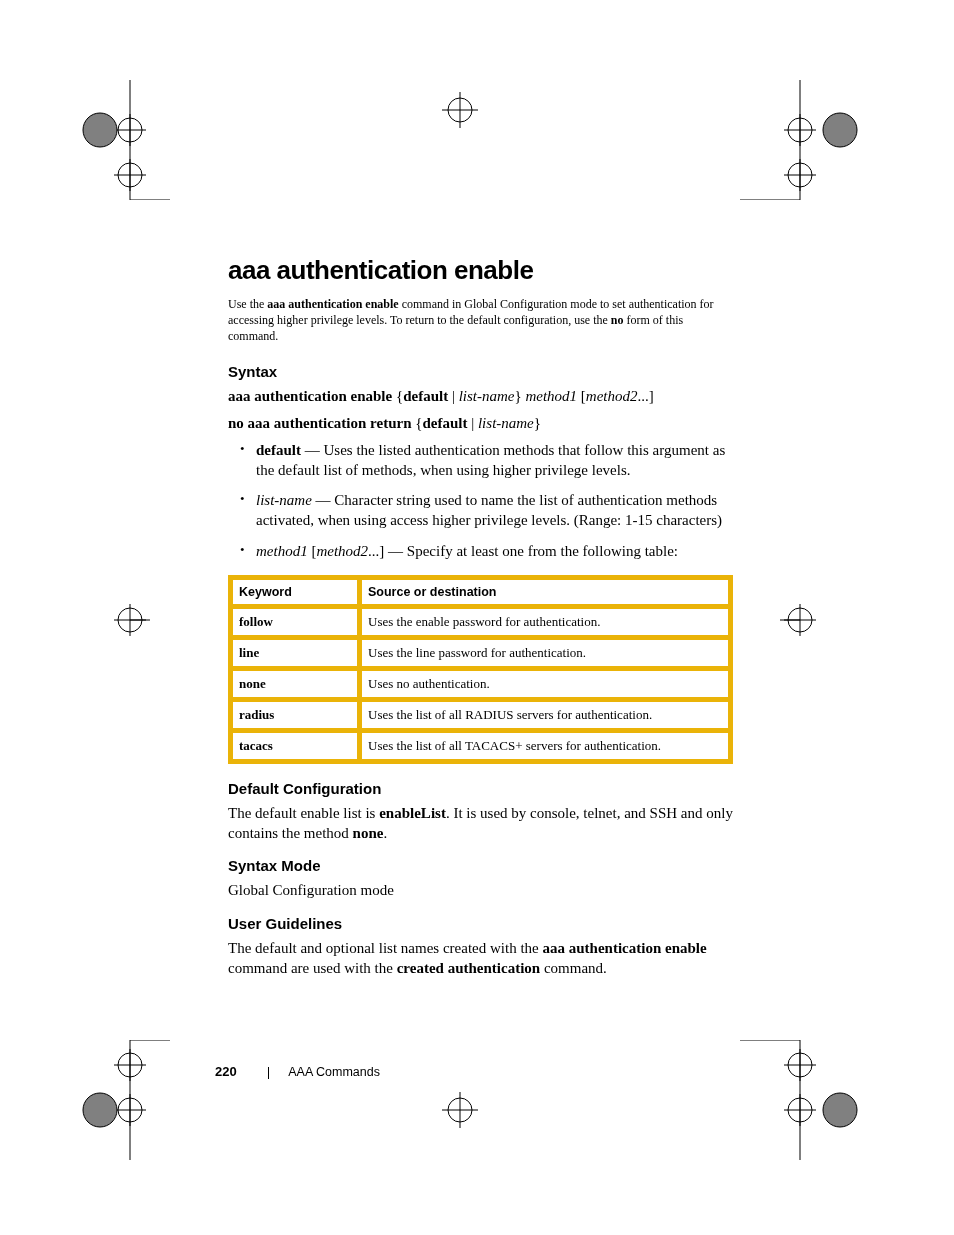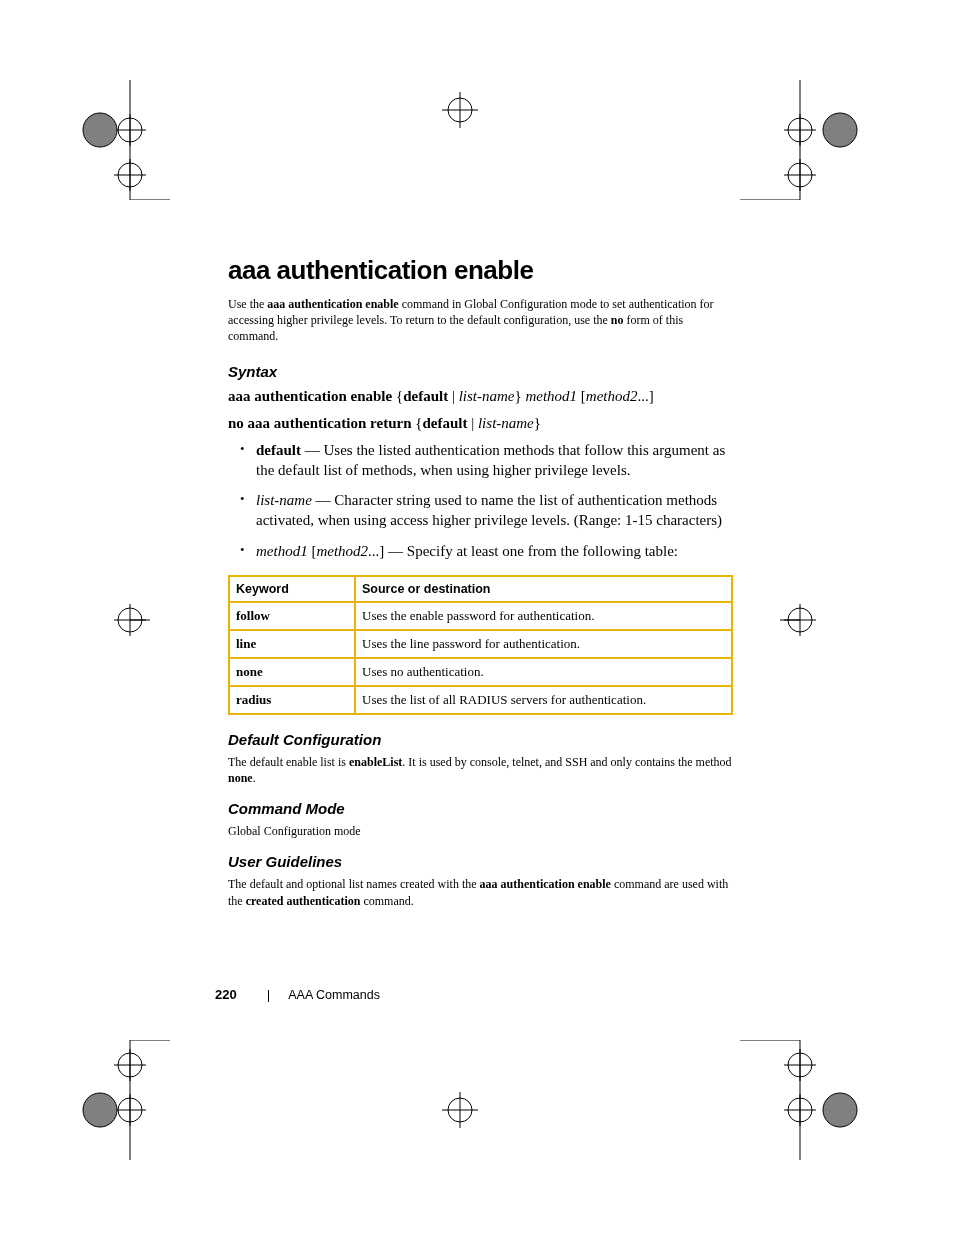--- a/index.html
+++ b/index.html
@@ -28,21 +28,20 @@
   p.intro {
     font-size: 12px;
     line-height: 1.35;
     margin: 0 0 18px 0;
   }
   h2 {
     font-family: "Helvetica Neue", Helvetica, Arial, sans-serif;
     font-weight: bold;
     font-size: 15px;
     margin: 14px 0 6px 0;
-    font-style: italic;
   }
   .syntax-line {
     font-size: 15px;
     margin: 0 0 6px 0;
     line-height: 1.4;
   }
   ul.bullets {
     list-style: none;
     padding: 0 0 0 28px;
     margin: 6px 0 14px 0;
@@ -60,45 +59,45 @@
     left: -16px;
     top: 0;
     font-size: 13px;
   }
   table.methods {
     border-collapse: collapse;
     width: 505px;
     margin: 6px 0 16px 0;
   }
   table.methods th, table.methods td {
-    border: 2px solid #eab308;
+    border: 5px solid #eab308;
     text-align: left;
     font-size: 13px;
     padding: 5px 6px;
     vertical-align: top;
   }
   table.methods th {
     font-family: "Helvetica Neue", Helvetica, Arial, sans-serif;
     font-weight: bold;
     font-size: 12.5px;
   }
   table.methods td.kw {
     font-weight: bold;
     width: 112px;
   }
   .body-p {
-    font-size: 12px;
+    font-size: 15px;
     line-height: 1.35;
     margin: 0 0 14px 0;
     font-family: Liberation Serif, serif;
   }
   .footer {
     position: absolute;
     left: 215px;
-    top: 987px;
+    top: 1064px;
     font-size: 13px;
   }
   .footer .pnum {
     font-weight: bold;
     font-family: "Helvetica Neue", Helvetica, Arial, sans-serif;
   }
   .footer .divider {
     display: inline-block;
     border-left: 1px solid #000;
     height: 12px;
@@ -166,29 +165,33 @@
         <td>Uses the line password for authentication.</td>
       </tr>
       <tr>
         <td class="kw">none</td>
         <td>Uses no authentication.</td>
       </tr>
       <tr>
         <td class="kw">radius</td>
         <td>Uses the list of all RADIUS servers for authentication.</td>
       </tr>
+      <tr>
+        <td class="kw">tacacs</td>
+        <td>Uses the list of all TACACS+ servers for authentication.</td>
+      </tr>
     </tbody>
   </table>
 
   <h2>Default Configuration</h2>
   <p class="body-p">
     <span>The default enable list is </span><b>enableList</b><span>. It is used by console, telnet, and SSH and only contains the method </span><b>none</b><span>.</span>
   </p>
 
-  <h2>Command Mode</h2>
+  <h2>Syntax Mode</h2>
   <p class="body-p">Global Configuration mode</p>
 
   <h2>User Guidelines</h2>
   <p class="body-p">
     <span>The default and optional list names created with the </span><b>aaa authentication enable</b><span> command are used with the </span><b>created authentication</b><span> command.</span>
   </p>
 
 </div>
 
 <div class="footer">

